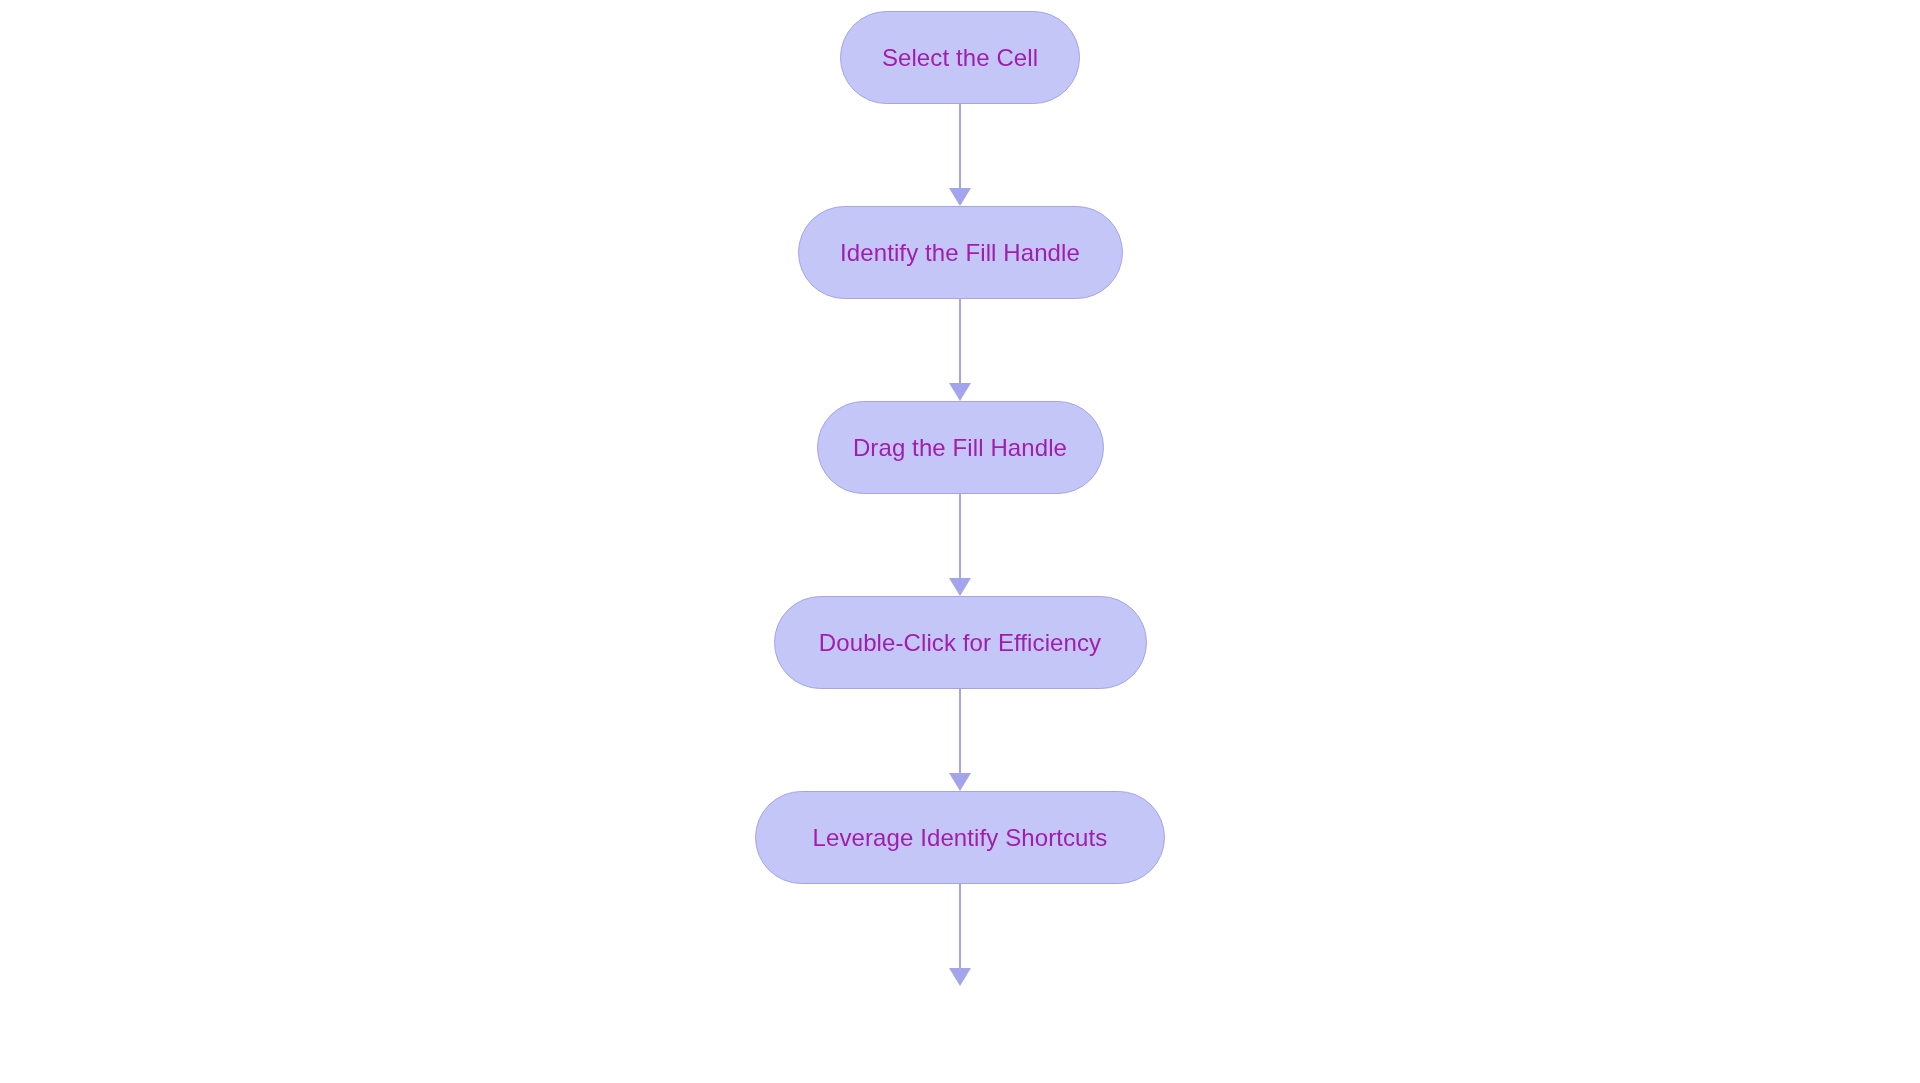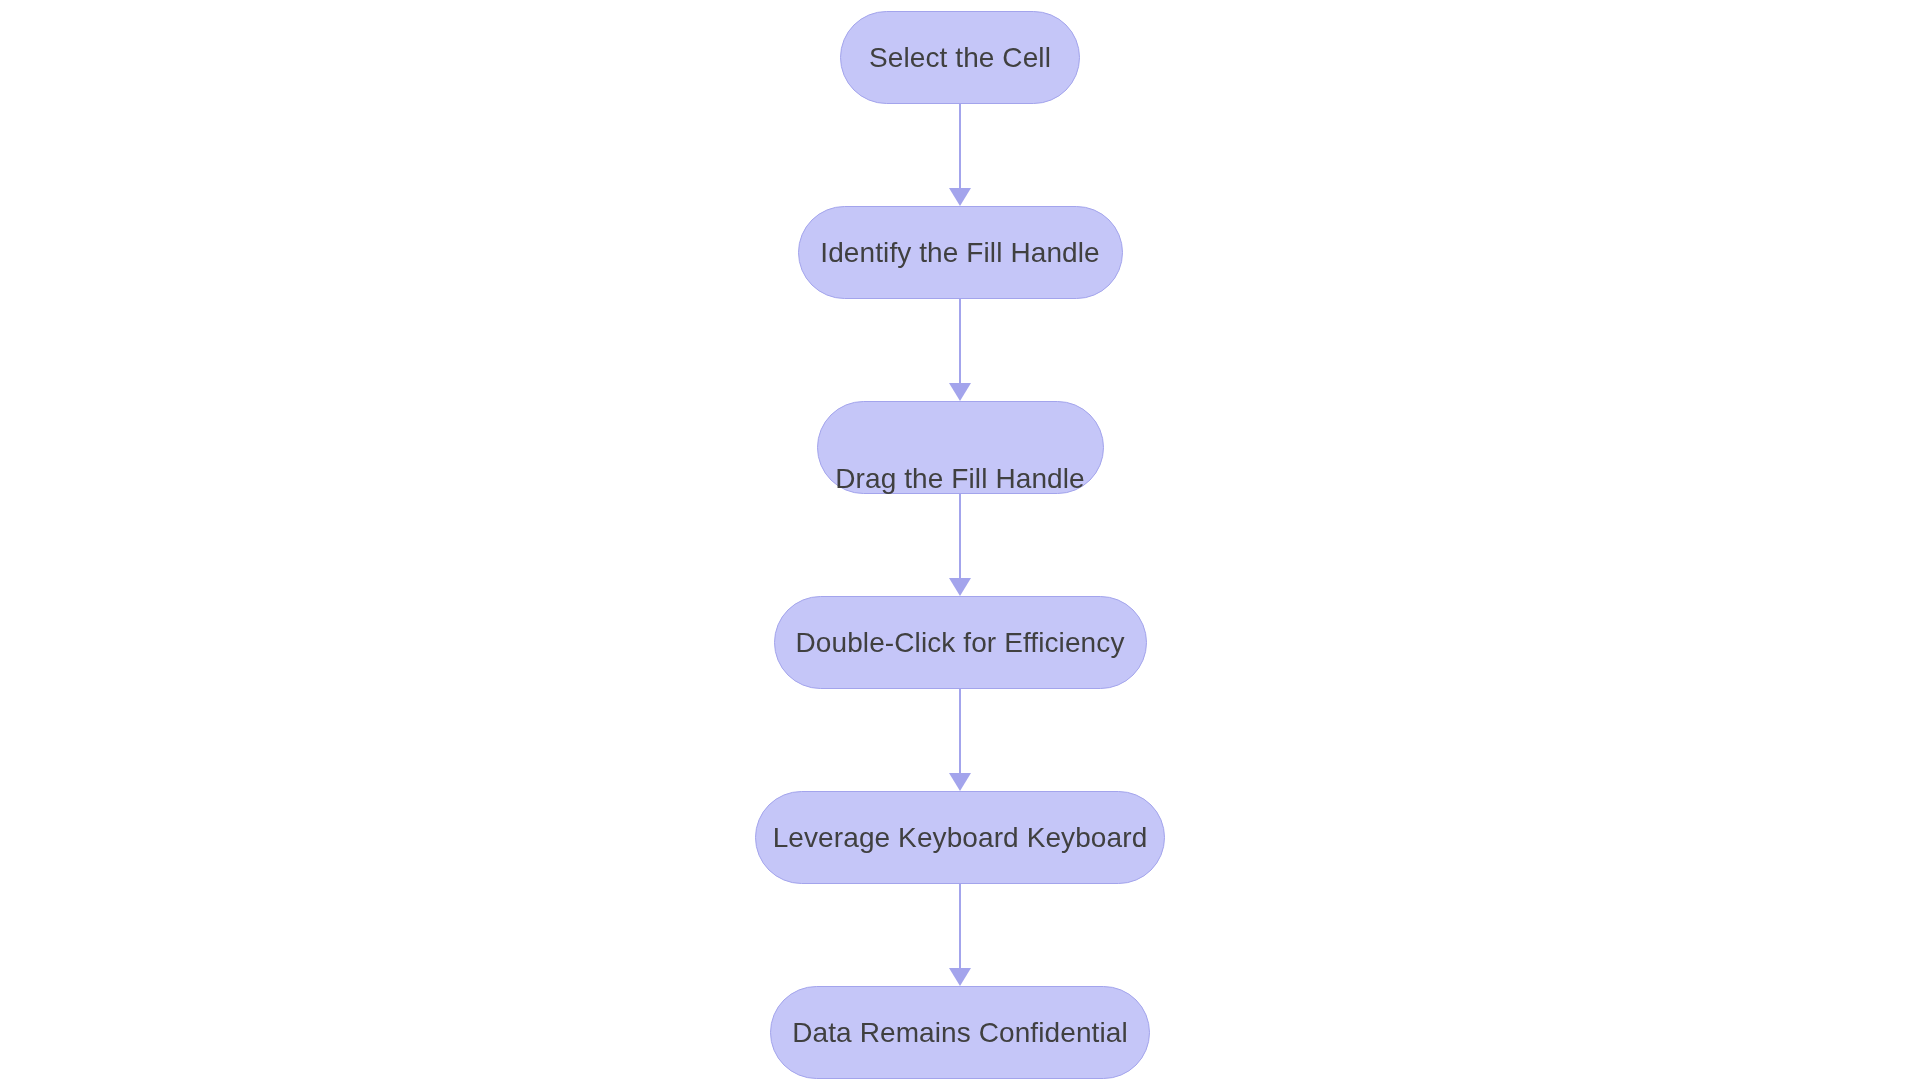--- a/index.html
+++ b/index.html
@@ -39,23 +39,23 @@
     border-radius: 46.5px;
     background: #c5c6f8;
     border: 1px solid #a3a4ec;
     display: flex;
     align-items: center;
     justify-content: center;
     flex: 0 0 auto;
   }
 
   .node-label {
-    font-size: 28px;
+    font-size: 24px;
     line-height: 1;
-    color: #404040;
+    color: #a21caf;
     letter-spacing: 0.1px;
     white-space: nowrap;
     padding: 0 12px;
   }
 
   .connector {
     flex: 0 0 auto;
     width: 30px;
     height: 102px;
     position: relative;
@@ -79,21 +79,21 @@
     width: 0;
     height: 0;
     border-left: 11px solid transparent;
     border-right: 11px solid transparent;
     border-top: 18px solid #a3a4ec;
   }
 
   
   .w-0 { width: 240px; }
   .w-1 { width: 325px; text-align: right; }
-  .w-2 { width: 287px; align-items: flex-end; }
+  .w-2 { width: 287px; }
   .w-3 { width: 373px; text-align: center; }
   .w-4 { width: 410px; }
   .w-5 { width: 380px; }
 
   .top-pad { flex: 0 0 auto; height: 11px; }
 </style>
 </head>
 <body>
 
 <div id="flowchart-canvas">
@@ -131,26 +131,23 @@
     <div class="node w-3">
       <span class="node-label">Double-Click for Efficiency</span>
     </div>
 
     <div class="connector">
       <div class="connector-line"></div>
       <div class="connector-head"></div>
     </div>
 
     <div class="node w-4">
-      <span class="node-label">Leverage Keyboard Keyboard</span>
+      <span class="node-label">Leverage Identify Shortcuts</span>
     </div>
 
     <div class="connector">
       <div class="connector-line"></div>
       <div class="connector-head"></div>
     </div>
 
-    <div class="node w-5">
-      <span class="node-label">Data Remains Confidential</span>
-    </div>
 
   </div>
 </div>
 
 </body></html>

